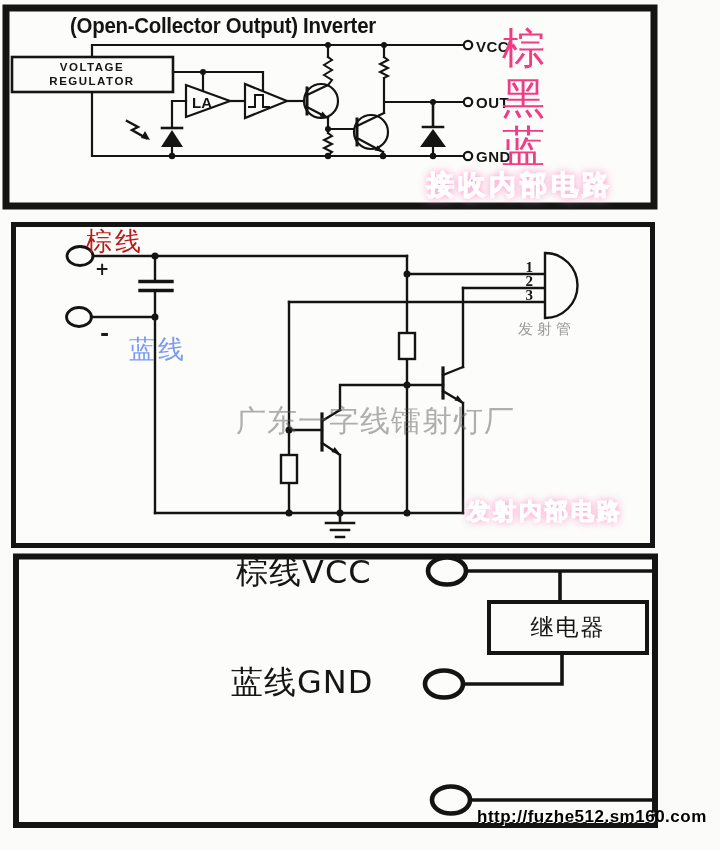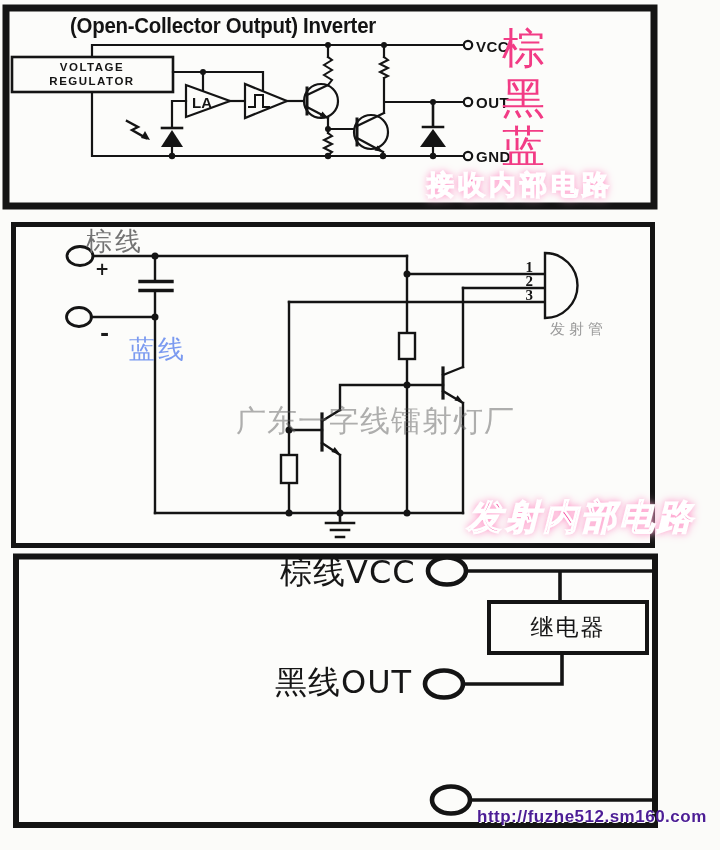--- a/index.html
+++ b/index.html
@@ -9,35 +9,35 @@
   .t{position:absolute;white-space:nowrap;line-height:1;}
   .title{left:70px;top:13px;font:700 22px "Liberation Sans",sans-serif;letter-spacing:-0.3px;
          color:#141414;transform:scaleX(.93);transform-origin:left top;}
   .caption{left:93px;top:177px;font:700 23px "Liberation Sans",sans-serif;letter-spacing:.5px;color:#141414;}
   .wirechar{left:502px;font-size:43px;color:#f23b85;font-weight:500;}
   .wc-vcc{top:27px;} .wc-out{top:77px;} .wc-gnd{top:125px;}
   .badge{color:#f1278b;font-weight:700;
          -webkit-text-stroke:1.3px #ffffff;
          text-shadow:0 0 6px #ff8fc5,0 0 12px #ffc2de,0 0 2px #ffffff;}
   .badge1{left:427px;top:171px;font-size:27px;letter-spacing:4px;}
-  .badge2{left:467px;top:500px;font-size:35px;letter-spacing:3px;font-style:italic;}
+  .badge2{left:467px;top:500px;font-size:23px;letter-spacing:3px;}
   .badge3{left:40px;top:702px;font-size:62px;letter-spacing:6px;-webkit-text-stroke:2.5px #ffffff;
           text-shadow:0 0 10px #ff8fc5,0 0 20px #ffc2de,0 0 4px #ffffff;}
-  .brown-label{left:86px;top:228px;font-size:26px;color:#737373;letter-spacing:3px;}
+  .brown-label{left:86px;top:228px;font-size:26px;color:#b91c1c;letter-spacing:3px;}
   .blue-label{left:81px;top:336px;font-size:26px;color:#7b9af0;letter-spacing:3px;margin-left:48px;}
   .sign{color:#1a1a1a;font-weight:700;}
   .plus{left:95px;top:261px;font-size:17px;}
   .minus{left:100px;top:323px;font-size:22px;}
-  .tube-label{left:518px;top:322px;font-size:15px;color:#9a9a9a;letter-spacing:4px;margin-left:32px;}
+  .tube-label{left:518px;top:322px;font-size:15px;color:#9a9a9a;letter-spacing:4px;}
   .watermark2{left:236px;top:406px;font-size:30px;color:rgba(95,95,95,.5);letter-spacing:1px;}
-  .rowlabel{font-size:32px;font-weight:500;color:#161616;letter-spacing:1px;margin-left:44px;}
+  .rowlabel{font-size:32px;font-weight:500;color:#161616;letter-spacing:1px;}
   .row-vcc{left:236px;top:556px;} .row-out{left:231px;top:666px;} .row-gnd{left:240px;top:778px;}
   .relay{left:489px;top:602px;width:158px;height:51px;display:flex;align-items:center;justify-content:center;
          font-size:23px;font-weight:500;color:#161616;letter-spacing:2px;}
-  .url{left:477px;top:807px;font:700 17px "Liberation Sans",sans-serif;color:#4c1d95;
+  .url{left:477px;top:807px;font:700 17px "Liberation Sans",sans-serif;color:#000000;
        text-shadow:1px 1px 0 #ffffff;letter-spacing:.5px;}
 </style>
 </head>
 <body>
 
 <div class="stage">
 
   <svg width="720" height="850" viewBox="0 0 720 850">
     <g stroke="#141414" fill="none" stroke-width="2.2" stroke-linecap="square">
 
@@ -185,17 +185,17 @@
 
   <div class="t brown-label">棕线</div>
   <div class="t sign plus">+</div>
   <div class="t sign minus">-</div>
   <div class="t blue-label">蓝线</div>
   <div class="t tube-label">发射管</div>
   <div class="t watermark2">广东一字线镭射灯厂</div>
   <div class="t badge badge2">发射内部电路</div>
 
   <div class="t rowlabel row-vcc">棕线VCC</div>
-  <div class="t rowlabel row-out">黑线OUT</div>
+  <div class="t rowlabel row-out">蓝线GND</div>
   <div class="t relay">继电器</div>
 
   <div class="t url">http://fuzhe512.sm160.com</div>
 </div>
 
 </body></html>

